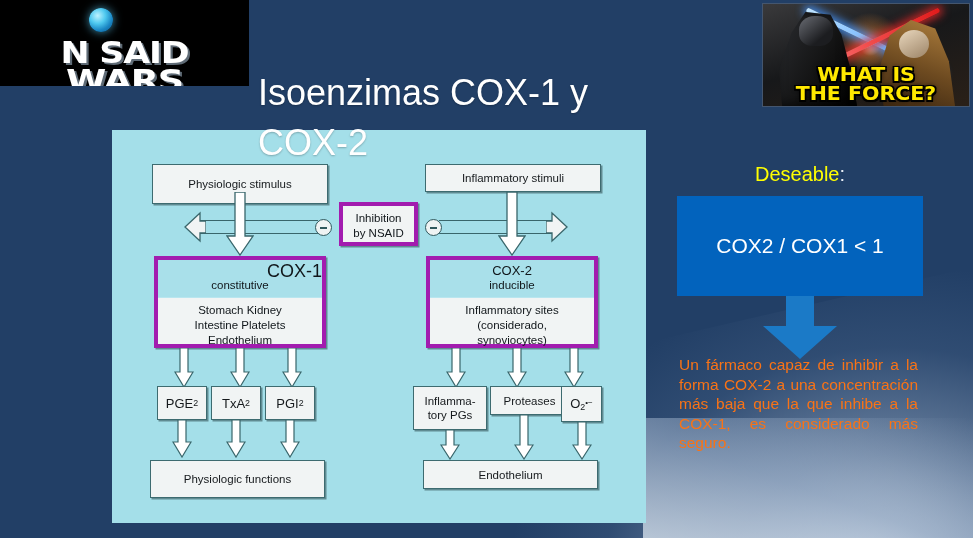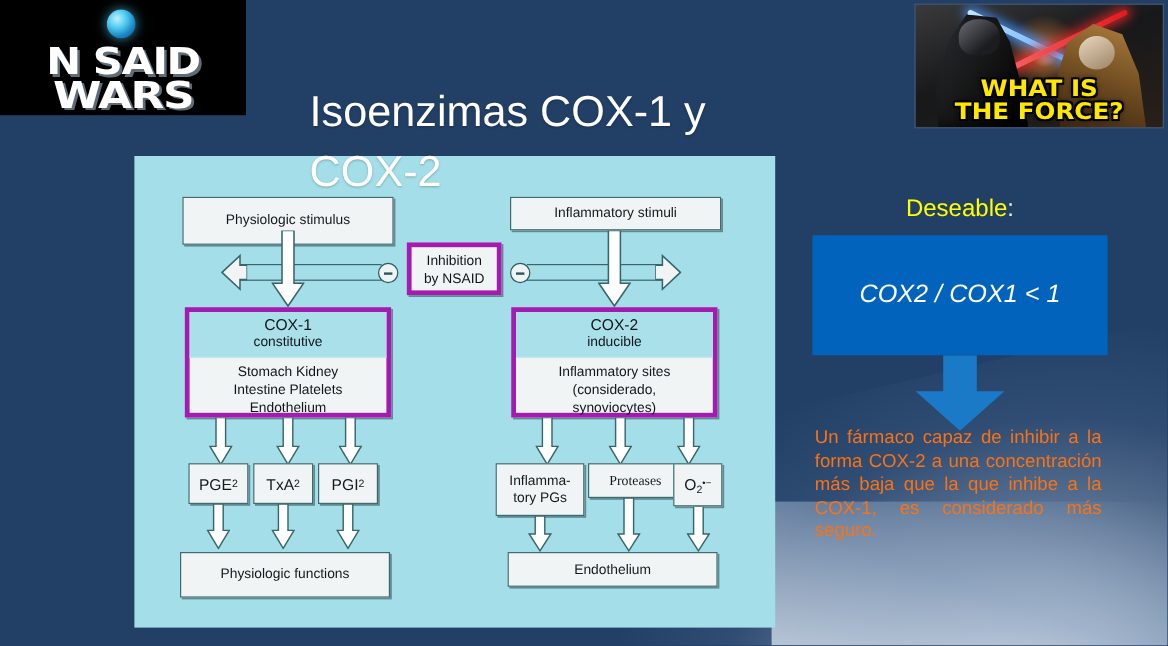--- a/index.html
+++ b/index.html
@@ -17,22 +17,23 @@
     transform:rotate(-13deg);pointer-events:none;
   }
   .glow2{
     position:absolute;right:0;bottom:0;width:330px;height:120px;
     background:linear-gradient(200deg, rgba(34,63,102,0) 0%, rgba(170,189,213,.55) 55%, rgba(222,232,242,.75) 100%);
     pointer-events:none;
   }
 
   
   .logo-nsaid{
-    position:absolute;left:0;top:0;width:205px;height:96px;background:#000;
+    position:absolute;left:0;top:0;width:205px;height:86px;background:#000;
     overflow:hidden;
+    padding-left:44px;
   }
   .planet{
     position:absolute;left:89px;top:8px;width:24px;height:24px;border-radius:50%;
     background:radial-gradient(circle at 36% 32%, #bdf2ff 0%, #4fc9ef 35%, #1a86c4 65%, #0a4e7e 100%);
     box-shadow:0 0 10px rgba(90,200,240,.7);
   }
   .logo-nsaid .l1,.logo-nsaid .l2{
     position:absolute;left:0;right:0;text-align:center;color:#fff;
     font-family:"DejaVu Sans", sans-serif;font-weight:bold;letter-spacing:-1px;
     text-shadow:2px 2px 0 #5f6b76, 3px 3px 3px rgba(0,0,0,.9);
@@ -133,21 +134,21 @@
 
   
   .deseable{
     position:absolute;left:677px;top:163px;width:246px;text-align:center;
     font-size:20px;color:#ffff00;font-family:"Liberation Sans", sans-serif;
   }
   .deseable .colon{color:#e8eef5;}
   .bluebox{
     position:absolute;left:677px;top:196px;width:246px;height:100px;background:#0263bd;
     display:flex;align-items:center;justify-content:center;
-    color:#ffffff;font-size:21px;font-family:"Liberation Sans", sans-serif;font-style:italic;
+    color:#ffffff;font-size:21px;font-family:"Liberation Sans", sans-serif;
   }
   .downarrow{
     position:absolute;left:762px;top:296px;width:76px;height:64px;
   }
   .para{
     position:absolute;left:679px;top:355px;width:239px;
     color:#f97316;font-size:15.5px;line-height:19.5px;text-align:justify;
     font-family:"Liberation Sans", sans-serif;
   }
   sub{font-size:.68em;vertical-align:-.28em;}
@@ -214,21 +215,21 @@
       <svg class="arrow" style="left:114px;top:62px;" width="28" height="64" viewBox="0 0 28 64">
         <polygon points="9,0 19,0 19,44 27,44 14,63 1,44 9,44" fill="#ffffff" stroke="#39666b" stroke-width="1.3"></polygon>
       </svg>
 
       <svg class="arrow" style="left:386px;top:62px;" width="28" height="64" viewBox="0 0 28 64">
         <polygon points="9,0 19,0 19,44 27,44 14,63 1,44 9,44" fill="#ffffff" stroke="#39666b" stroke-width="1.3"></polygon>
       </svg>
 
       <div class="hdr-box" style="left:42px;top:126px;width:172px;height:92px;">
         <div class="hd">
-          <div style="font-size:13px;">COX-1</div>
+          <div style="font-size:18px;text-align:right;">COX-1</div>
           <div style="font-size:11.5px;">constitutive</div>
         </div>
         <div class="bd">
           <div>Stomach     Kidney</div>
           <div>Intestine   Platelets</div>
           <div>Endothelium</div>
         </div>
       </div>
 
       <div class="hdr-box" style="left:314px;top:126px;width:172px;height:92px;">
@@ -281,21 +282,21 @@
       <svg class="arrow" style="left:395px;top:218px;" width="20" height="40" viewBox="0 0 20 40">
         <polygon points="6,0 14,0 14,24 19,24 10,39 1,24 6,24" fill="#ffffff" stroke="#39666b" stroke-width="1.2"></polygon>
       </svg>
       <svg class="arrow" style="left:452px;top:218px;" width="20" height="40" viewBox="0 0 20 40">
         <polygon points="6,0 14,0 14,24 19,24 10,39 1,24 6,24" fill="#ffffff" stroke="#39666b" stroke-width="1.2"></polygon>
       </svg>
 
       <div class="box" style="left:301px;top:256px;width:74px;height:44px;font-size:11.5px;line-height:14px;">
         <span style="display:block;">Inflamma-<br>tory PGs</span>
       </div>
-      <div class="box" style="left:378px;top:256px;width:79px;height:29px;font-size:11.5px;font-family:Liberation Serif, serif;">
+      <div class="box" style="left:378px;top:256px;width:79px;height:29px;font-size:11.5px;">
         Proteases
       </div>
       <div class="box" style="left:449px;top:256px;width:41px;height:36px;font-size:13px;">
         <span>O<sub>2</sub><sup>•−</sup></span>
       </div>
 
       <svg class="arrow" style="left:328px;top:300px;" width="20" height="30" viewBox="0 0 20 30">
         <polygon points="6,0 14,0 14,15 19,15 10,29 1,15 6,15" fill="#ffffff" stroke="#39666b" stroke-width="1.2"></polygon>
       </svg>
       <svg class="arrow" style="left:402px;top:285px;" width="20" height="45" viewBox="0 0 20 45">

